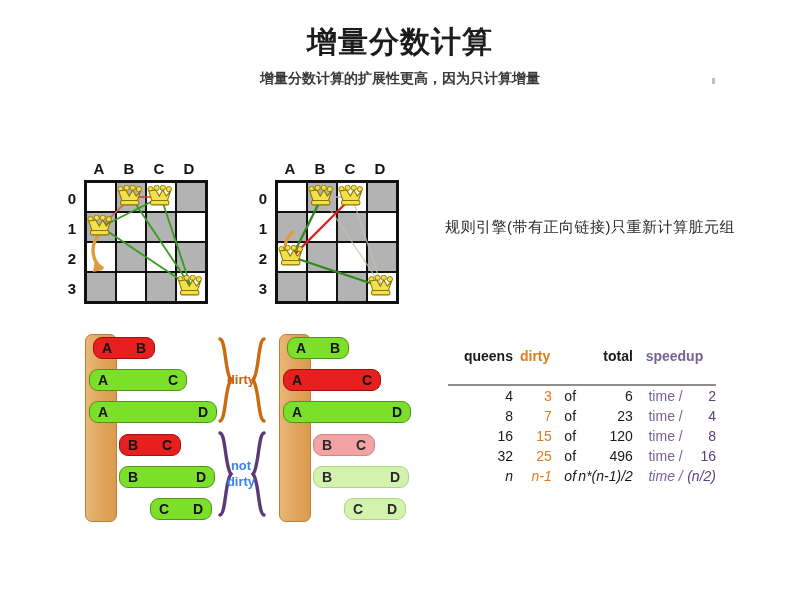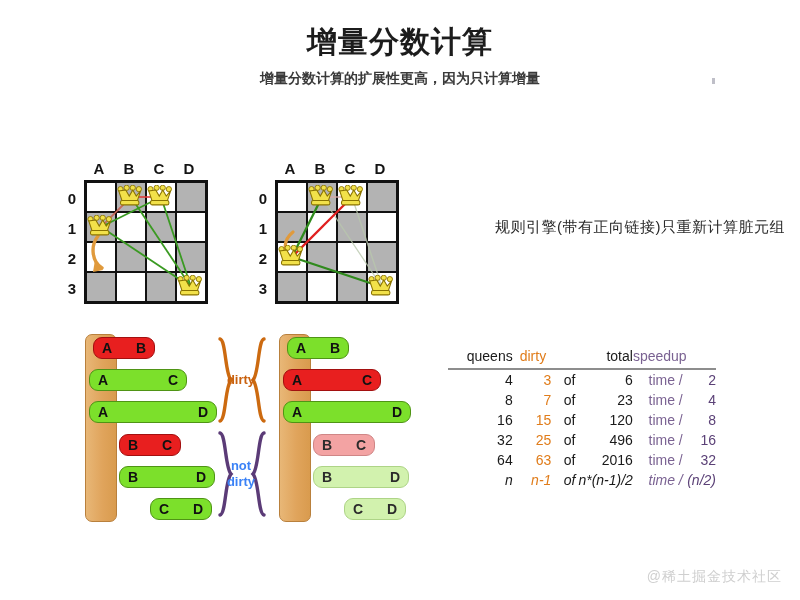--- a/index.html
+++ b/index.html
@@ -47,21 +47,21 @@
   .cell.dark{background:#b3b3b3;}
   .queen{
     position:absolute;left:50%;top:52%;transform:translate(-50%,-50%);
     width:28px;height:24px;pointer-events:none;
   }
   .lines{position:absolute;top:20px;left:0;width:124px;height:124px;overflow:visible;}
 
   
   .caption{
     position:absolute;left:445px;top:218px;width:340px;
-    font-size:15px;color:#2a2a2a;text-align:right;letter-spacing:.5px;
+    font-size:15px;color:#2a2a2a;text-align:left;letter-spacing:.5px;
   }
 
   
   .group{position:absolute;}
   .spine{
     position:absolute;border-radius:7px;
     background:linear-gradient(to right,#e8b777,#e0a45c 55%,#d99b4e);
     border:1px solid #b9803c;
   }
   .pair{
@@ -82,35 +82,35 @@
     position:absolute;font-size:13px;font-weight:600;text-align:center;
     line-height:15px;
   }
   .brace-label.dirty{color:#c9610e;}
   .brace-label.notdirty{color:#3b82f6;}
 
   
   .tbl{position:absolute;left:448px;top:348px;width:268px;font-size:14px;}
   .tbl table{border-collapse:collapse;width:100%;}
   .tbl th{
-    font-weight:400;padding:0 0 4px 0;border-bottom:2px solid #8d8d8d;
+    font-weight:700;padding:0 0 20px 0;border-bottom:2px solid #8d8d8d;
     font-size:14px;
   }
   .tbl td{padding:2px 0;}
   .c-queens{color:#1a1a1a;text-align:right;width:68px;}
   .c-dirty{color:#e07c1a;text-align:right;width:42px;}
   .c-of{color:#1a1a1a;text-align:right;padding-left:6px;width:26px;}
   .c-total{color:#1a1a1a;text-align:right;width:62px;}
   .c-time{color:#7a6292;text-align:right;padding-left:8px;width:54px;}
   .c-speed{color:#5b4177;text-align:right;width:34px;}
   .tbl tr.lastrow td{font-style:italic;}
   th.h-queens{color:#1a1a1a;text-align:right;}
   th.h-dirty{color:#e07c1a;text-align:left;padding-left:7px;}
   th.h-total{color:#1a1a1a;text-align:right;}
-  th.h-speed{color:#7a6292;text-align:left;}
+  th.h-speed{color:#7a6292;text-align:center;}
 
   
   .watermark{
     position:absolute;right:18px;bottom:14px;
     font-size:14px;color:#cfcfcf;letter-spacing:1px;
   }
 </style>
 </head>
 <body>
 
@@ -397,35 +397,26 @@
           <td class="c-speed">8</td>
         </tr>
         <tr>
           <td class="c-queens">32</td>
           <td class="c-dirty">25</td>
           <td class="c-of">of</td>
           <td class="c-total">496</td>
           <td class="c-time">time /</td>
           <td class="c-speed">16</td>
         </tr>
-        <tr>
-          <td class="c-queens">64</td>
-          <td class="c-dirty">63</td>
-          <td class="c-of">of</td>
-          <td class="c-total">2016</td>
-          <td class="c-time">time /</td>
-          <td class="c-speed">32</td>
-        </tr>
         <tr class="lastrow">
           <td class="c-queens">n</td>
           <td class="c-dirty">n-1</td>
           <td class="c-of">of</td>
           <td class="c-total">n*(n-1)/2</td>
           <td class="c-time">time /</td>
           <td class="c-speed">(n/2)</td>
         </tr>
       </tbody>
     </table>
   </div>
 
-  <div class="watermark">@稀土掘金技术社区</div>
 
 </div>
 
 </body></html>

